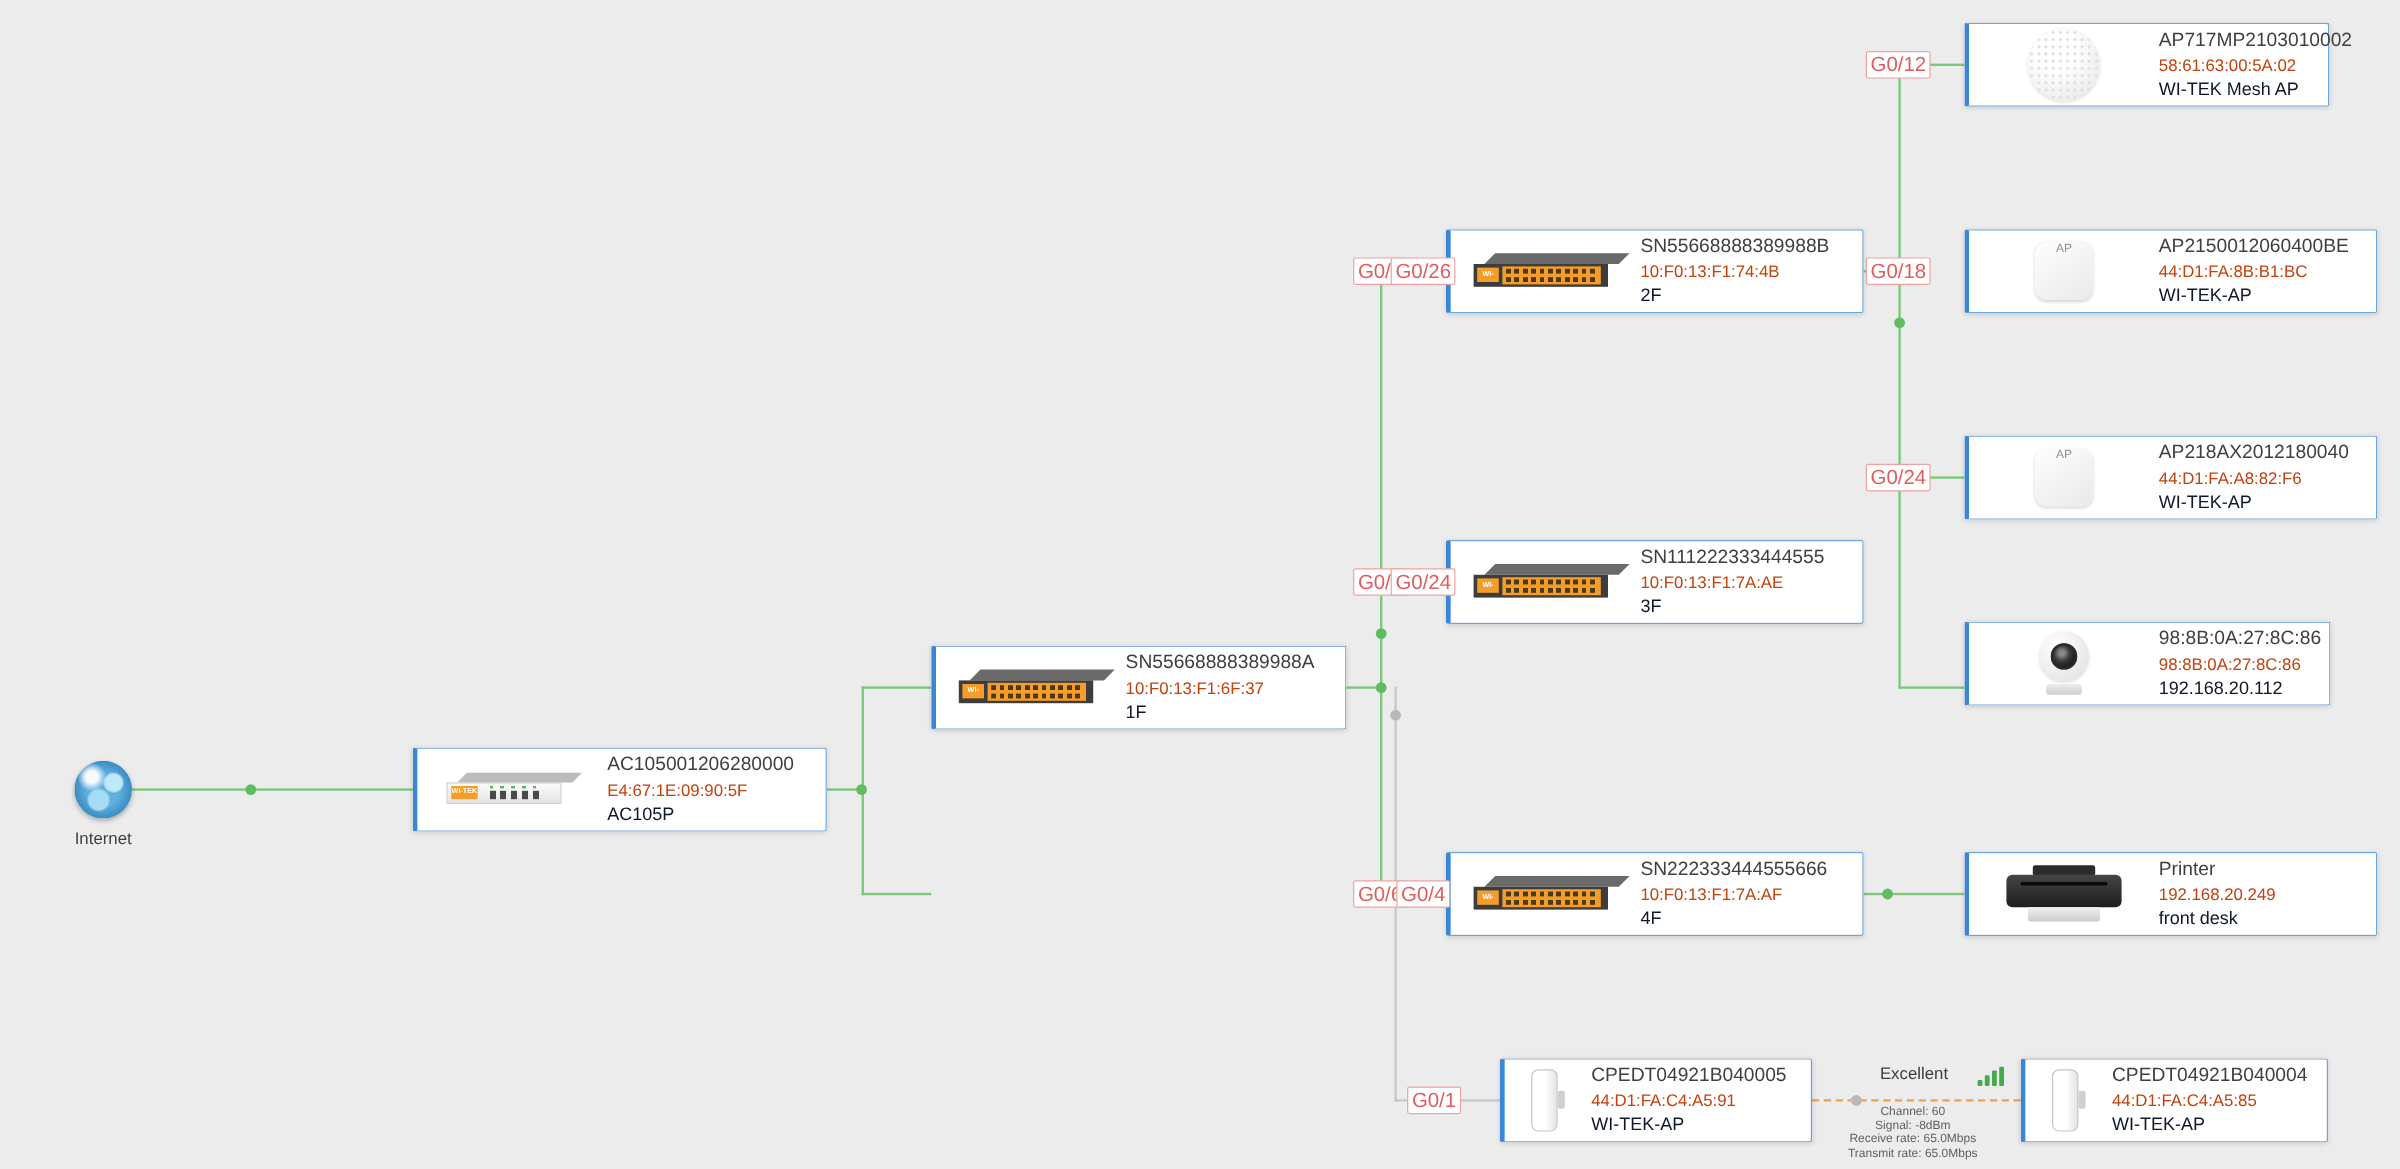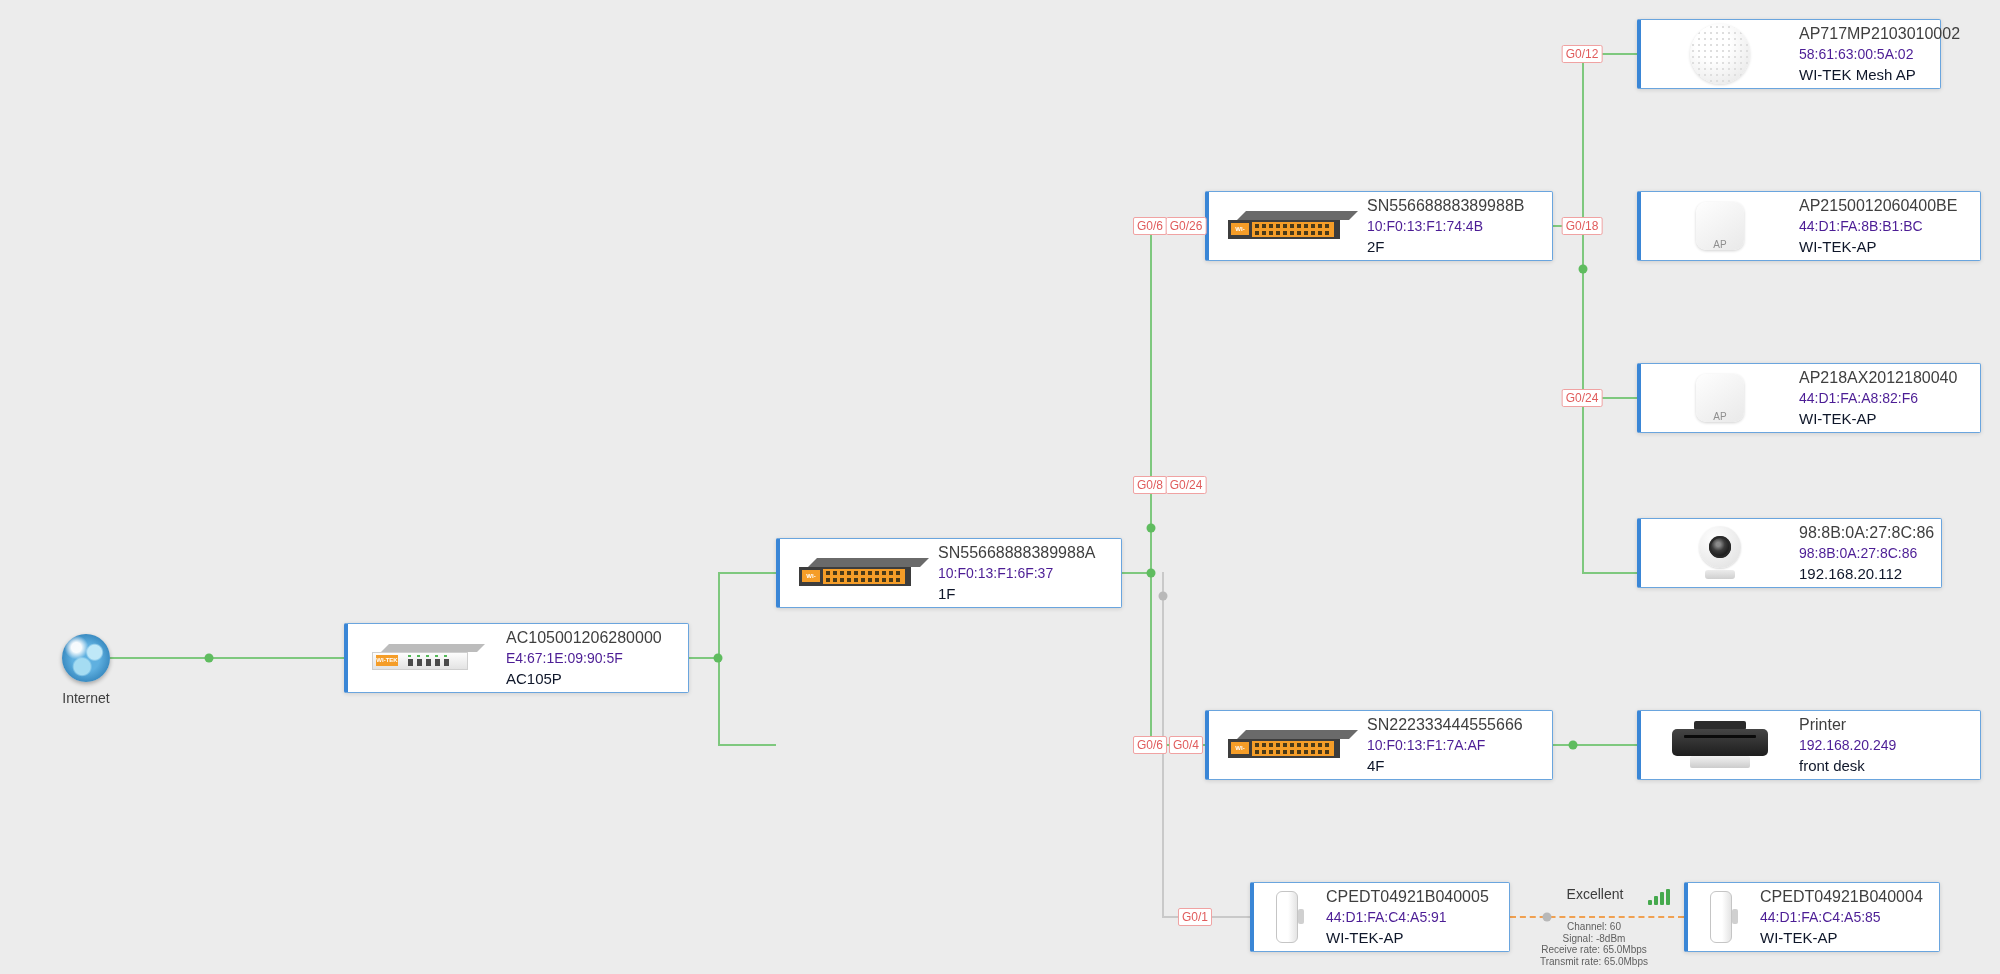--- a/index.html
+++ b/index.html
@@ -9,30 +9,30 @@
   .ln{position:absolute;background:#7ec87e;z-index:1;}
   .ln.h{height:2px;}
   .ln.v{width:2px;}
   .ln.gray{background:#c9c9c9;}
   .dash{position:absolute;height:0;border-top:2px dashed #f0a050;z-index:1;}
   .dot{position:absolute;width:9px;height:9px;border-radius:50%;background:#5fbc5f;transform:translate(-50%,-50%);z-index:2;}
   .dot.gray{background:#b8b8b8;}
 
   
   .port{position:absolute;transform:translate(-50%,-50%);background:#fff;border:1px solid #f0a2a2;color:#e05c5c;
-        font-size:12px;line-height:1;padding:2px 3px;border-radius:2px;z-index:3;white-space:nowrap;}
+        font-size:17px;line-height:1;padding:2px 3px;border-radius:2px;z-index:3;white-space:nowrap;}
 
   
   .node{position:absolute;height:70px;background:#fff;border:1px solid #6aa5de;border-left:4px solid #3a86d6;
         border-radius:2px;box-shadow:0 1px 4px rgba(0,0,0,.13);display:flex;align-items:center;z-index:2;box-sizing:border-box;}
   .node-icon{flex:0 0 158px;display:flex;align-items:center;justify-content:center;}
   .node.cpe .node-icon{flex:0 0 72px;}
   .node-text{flex:1;min-width:0;}
   .t1{font-size:16px;color:#3f3f3f;line-height:21px;white-space:nowrap;}
-  .t2{font-size:14px;color:#4c1d95;line-height:20px;white-space:nowrap;}
+  .t2{font-size:14px;color:#c2410c;line-height:20px;white-space:nowrap;}
   .t3{font-size:15px;color:#0f172a;line-height:21px;white-space:nowrap;}
 
   
   .icon-globe{position:absolute;width:48px;height:48px;border-radius:50%;z-index:2;
     background-image:
       radial-gradient(circle at 30% 28%,rgba(255,255,255,.95) 0 5px,rgba(255,255,255,0) 12px),
       radial-gradient(circle at 68% 38%,#bfe8f8 0 7px,rgba(191,232,248,0) 9px),
       radial-gradient(circle at 42% 68%,#a5dcf2 0 8px,rgba(165,220,242,0) 10px),
       radial-gradient(circle at 50% 50%,#5fb0e0 0 40%,#2f80b8 80%,#226694 100%);
     box-shadow:0 2px 4px rgba(0,0,0,.3);}
@@ -68,21 +68,21 @@
   .cpe-body{position:absolute;left:3px;top:1px;width:22px;height:52px;background:linear-gradient(90deg,#ffffff 55%,#e4e4e4);border:1px solid #c5c5c5;border-radius:6px;box-sizing:border-box;}
   .cpe-tab{position:absolute;left:25px;top:19px;width:6px;height:15px;background:#d0d0d0;border-radius:2px;}
 
   
   .icon-mesh{width:60px;height:60px;border-radius:50%;
     background-image:radial-gradient(circle,#dedede 1px,rgba(0,0,0,0) 1.5px),radial-gradient(circle at 38% 32%,#ffffff 30%,#ededed 75%,#d9d9d9);
     background-size:6px 6px,100% 100%;box-shadow:0 1px 3px rgba(0,0,0,.15);}
 
   
   .icon-ap{width:48px;height:48px;border-radius:10px;background:linear-gradient(145deg,#fefefe,#e9e9e9);
-    box-shadow:0 1px 3px rgba(0,0,0,.18);display:flex;align-items:flex-end;justify-content:center;}
+    box-shadow:0 1px 3px rgba(0,0,0,.18);display:flex;align-items:flex-start;justify-content:center;}
   .ap-label{font-size:10px;color:#8f8f8f;}
 
   
   .icon-cam{width:48px;height:54px;position:relative;}
   .cam-head{position:absolute;left:3px;top:0;width:42px;height:42px;border-radius:50%;background:radial-gradient(circle at 36% 30%,#ffffff,#e6e6e6 75%,#d5d5d5);box-shadow:0 1px 2px rgba(0,0,0,.15);}
   .cam-lens{position:absolute;left:13px;top:10px;width:22px;height:22px;border-radius:50%;
     background:radial-gradient(circle at 42% 38%,#8a8a8a 0 2px,#3c3c3c 35%,#151515 70%);box-shadow:inset 0 0 0 2px #2a2a2a;}
   .cam-base{position:absolute;left:9px;top:44px;width:30px;height:9px;background:linear-gradient(#ececec,#cfcfcf);border-radius:3px;}
 
   
@@ -199,20 +199,38 @@
           </div>
       </div>
     </div>
     <div class="node-text">
       <div class="t1">SN55668888389988B</div>
       <div class="t2">10:F0:13:F1:74:4B</div>
       <div class="t3">2F</div>
     </div>
   </div>
 
+  <div class="node" style="left:1205px;top:450px;width:348px">
+    <div class="node-icon">
+      <div class="icon-switch">
+        <div class="sw-top"></div>
+          <div class="sw-body"></div>
+        <div class="sw-logo">WI-TEK</div>
+        <div class="sw-panel">
+            <div class="sw-row"></div>
+            <div class="sw-row"></div>
+          </div>
+      </div>
+    </div>
+    <div class="node-text">
+      <div class="t1">SN111222333444555</div>
+      <div class="t2">10:F0:13:F1:7A:AE</div>
+      <div class="t3">3F</div>
+    </div>
+  </div>
 
   <div class="node" style="left:1205px;top:710px;width:348px">
     <div class="node-icon">
       <div class="icon-switch">
         <div class="sw-top"></div>
           <div class="sw-body"></div>
         <div class="sw-logo">WI-TEK</div>
         <div class="sw-panel">
             <div class="sw-row"></div>
             <div class="sw-row"></div>

